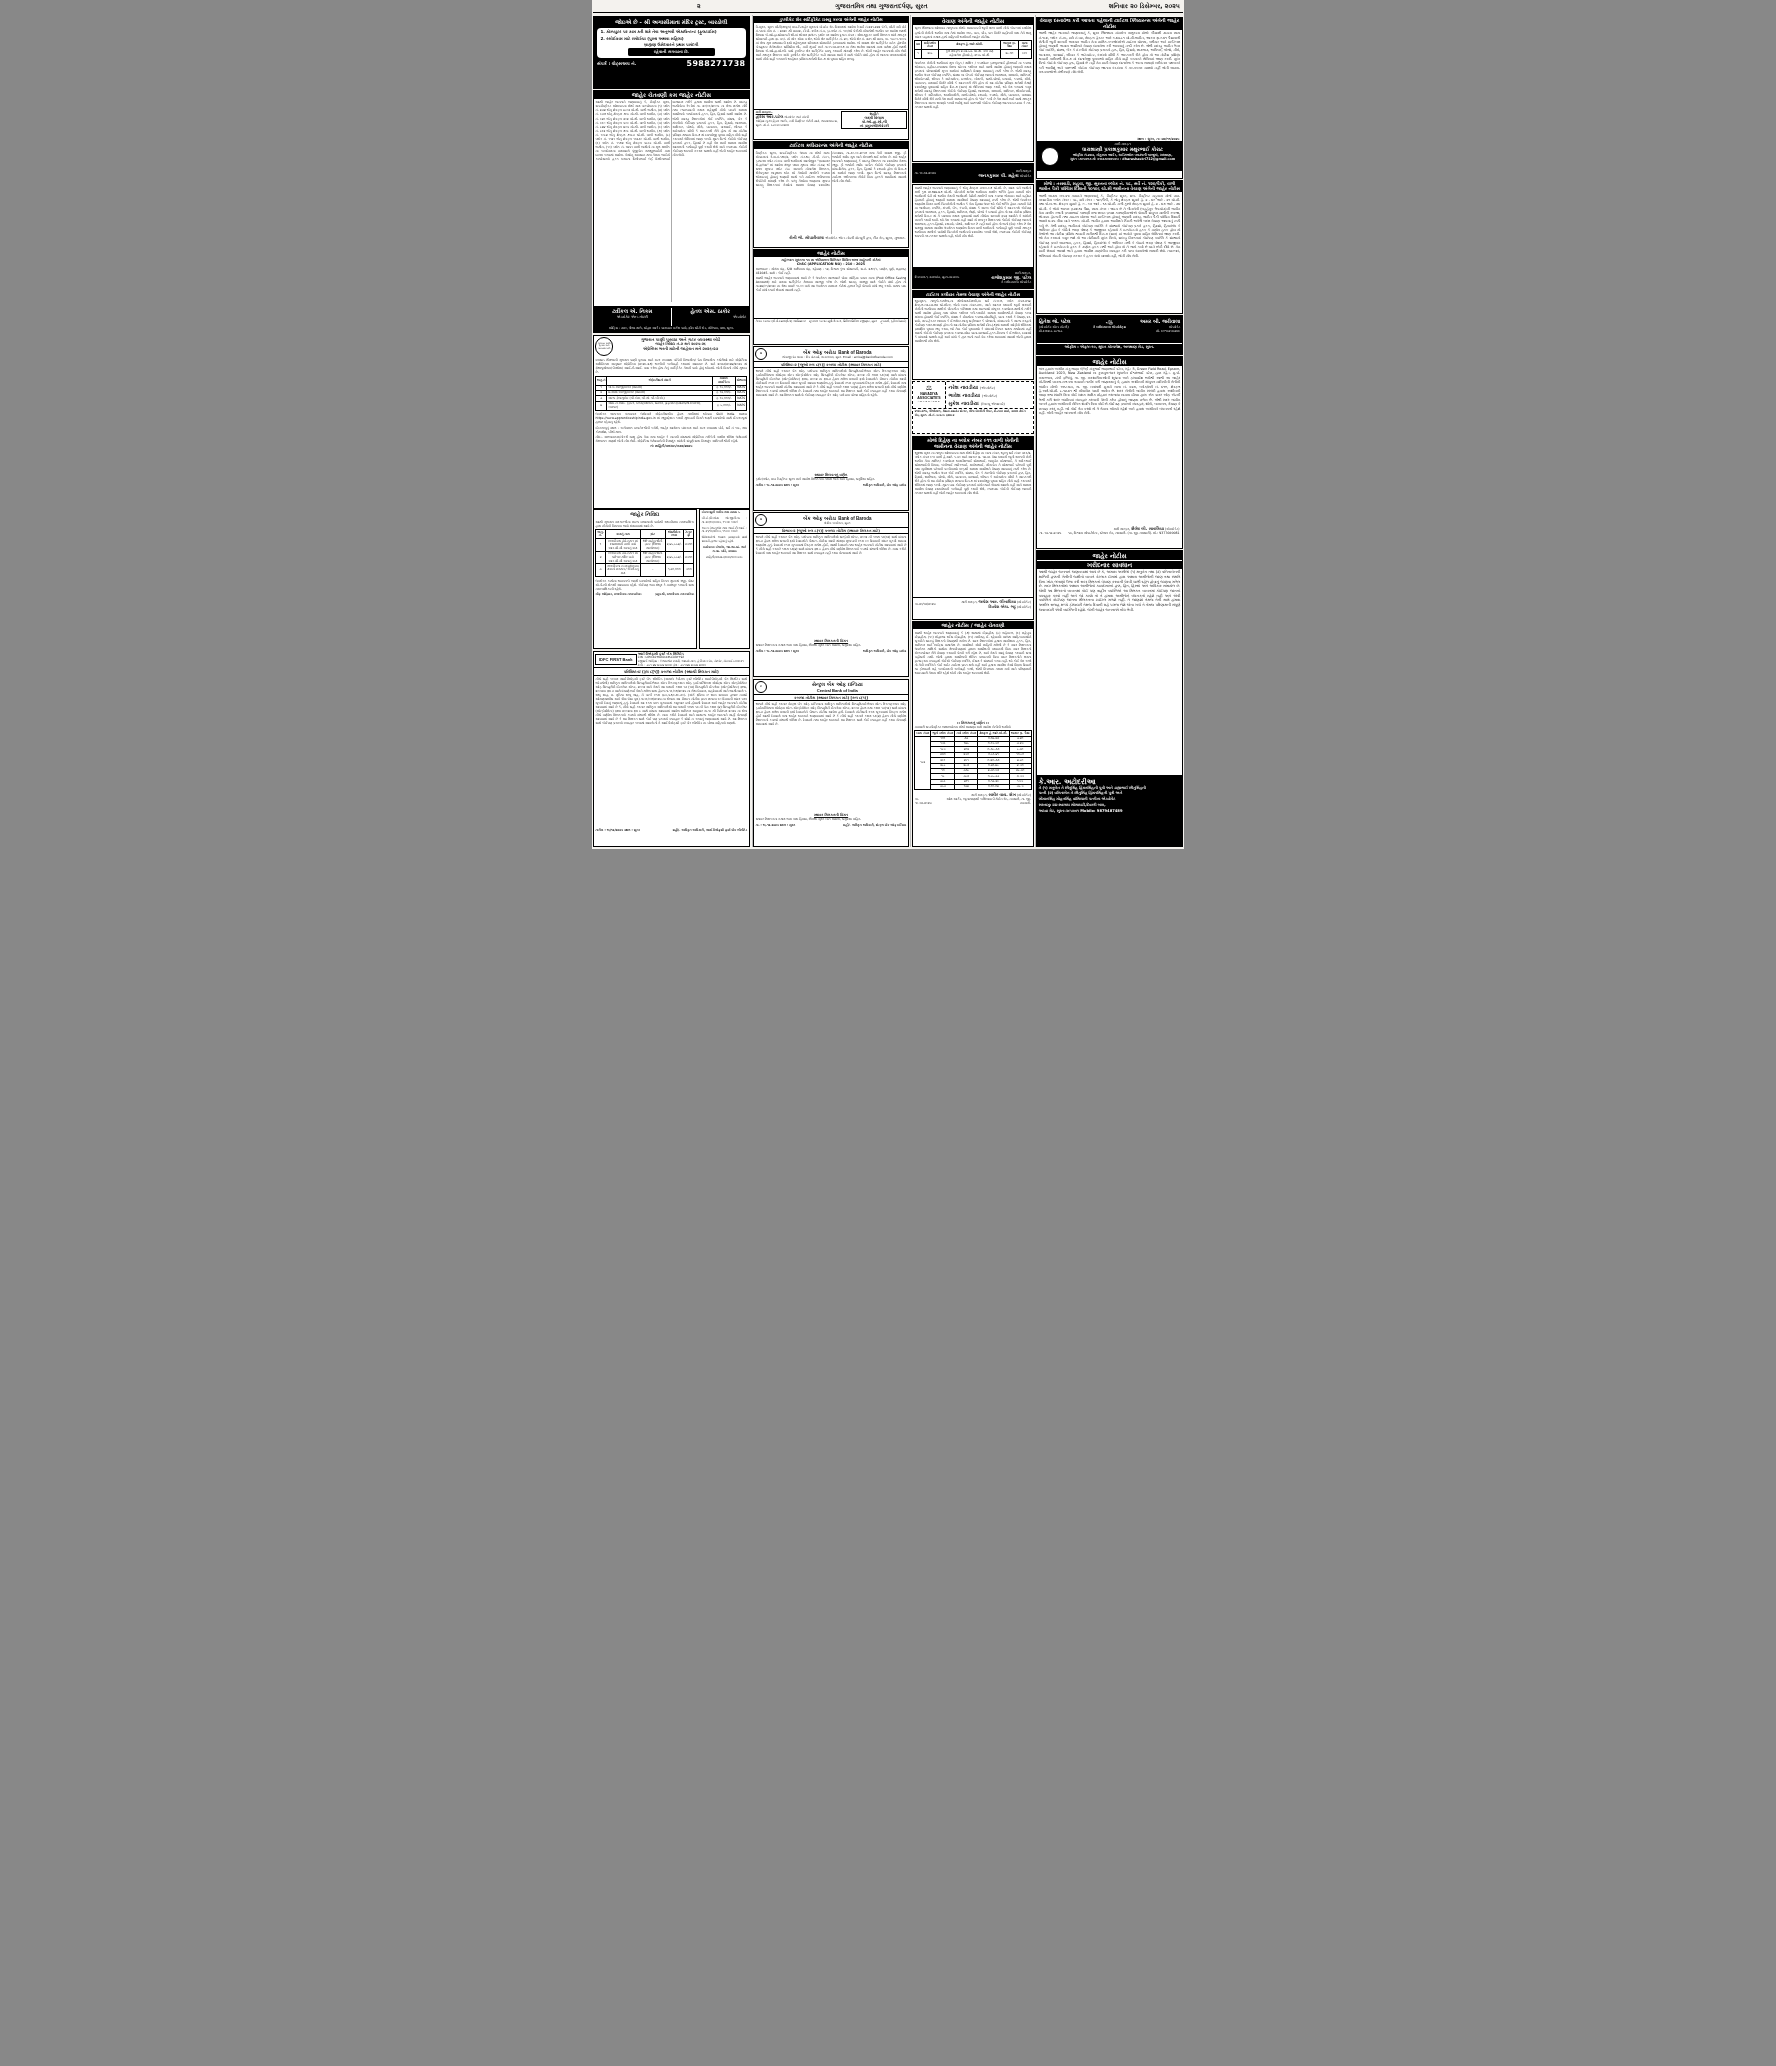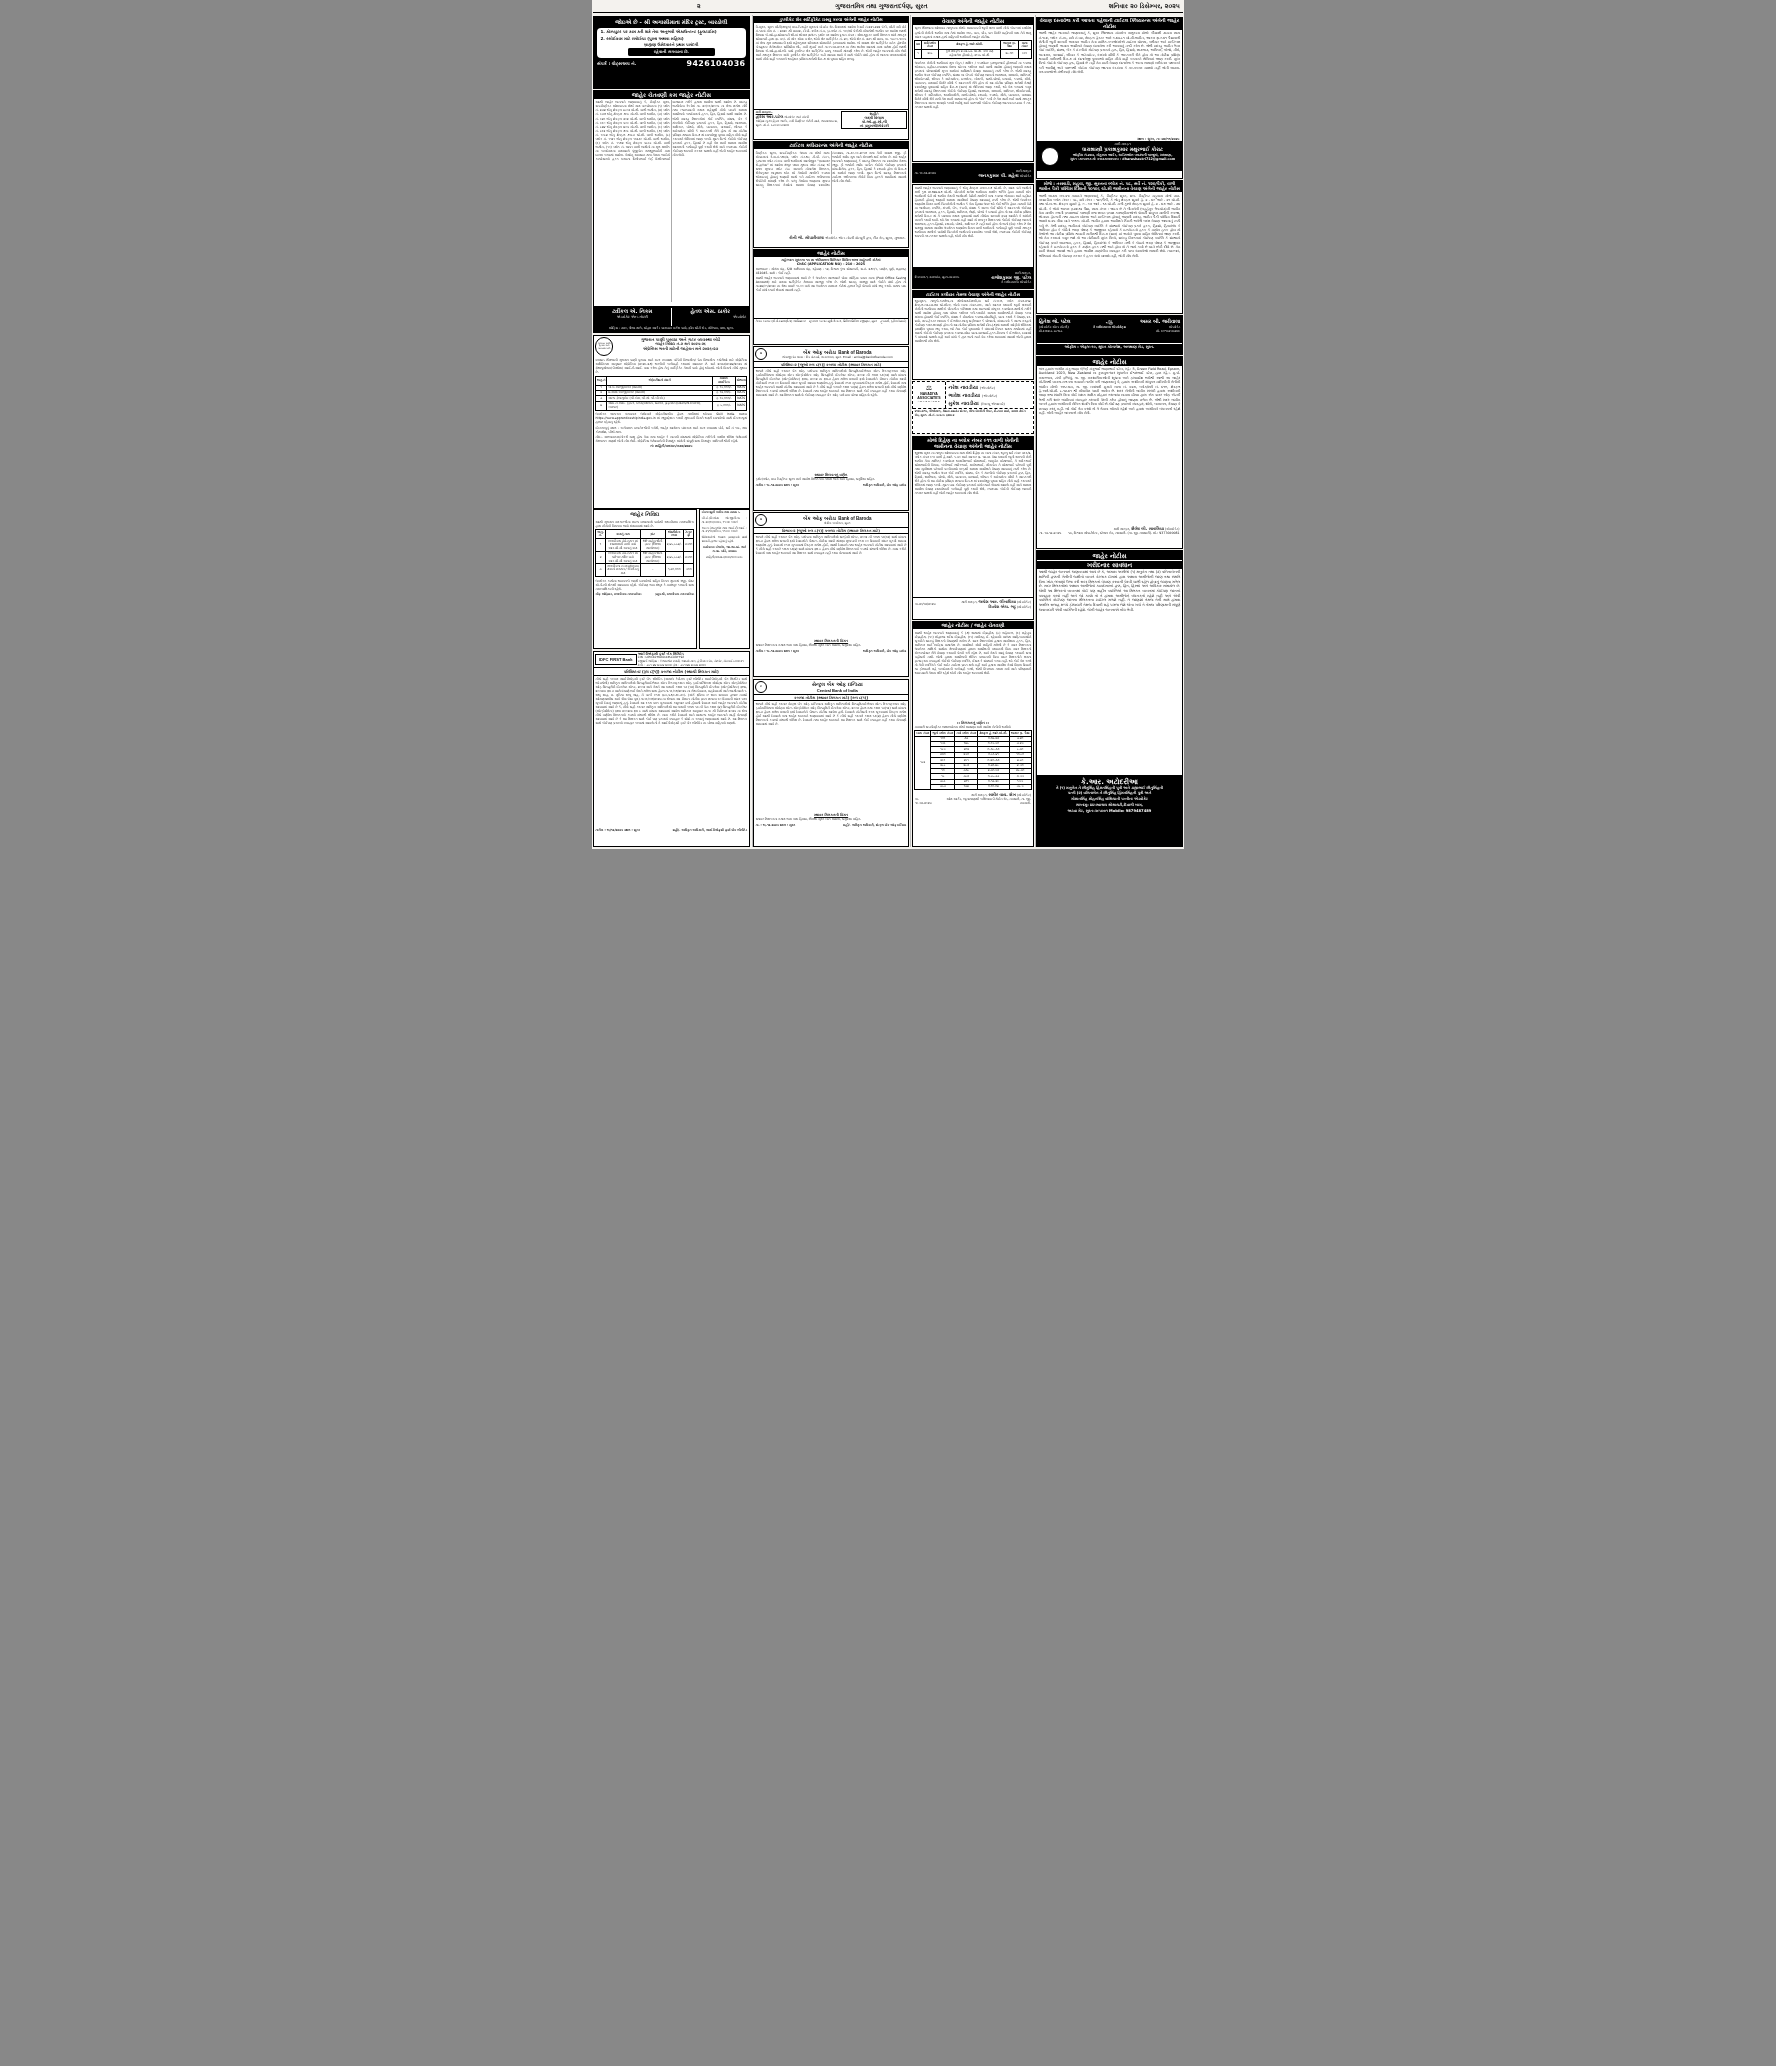--- a/index.html
+++ b/index.html
@@ -39,21 +39,21 @@
   <div class="nb" style="left:0.8px;top:15.7px;width:157px;height:73px;background:#000;color:#fff;border:0.8px solid #000;">
     <div style="text-align:center;font-weight:bold;font-size:5.6px;padding:2.1px 1.7px 1.2px;">જોઇએ છે - શ્રી અગાસીમાતા મંદિર ટ્રસ્ટ, બારડોલી</div>
     <div style="background:#fff;color:#000;margin:0.8px 3.3px;border-radius:4.1px;padding:1.7px 3.3px;font-size:4.1px;font-weight:bold;line-height:1.5;">
       <div>1. કોમ્પ્યુટર પર કામ કરી શકે તેવા અનુભવી એકાઉન્ટન્ટ (ફુલટાઈમ)</div>
       <div>2. રસોઈકામ માટે રસોઈયા (પુરુષ અથવા મહિલા)</div>
       <div style="text-align:center;">બ્રાહ્મણ ઉમેદવારને પ્રથમ પસંદગી</div>
       <div style="text-align:center;border:0.6px solid #000;border-radius:1.2px;display:block;width:60%;margin:0.4px auto 0;background:#000;color:#fff;">રહેવાની સગવડતા છે.</div>
     </div>
     <div style="display:flex;align-items:center;justify-content:space-between;padding:0.4px 3.3px;">
       <span style="font-size:4.5px;font-weight:bold;">સંપર્ક : વોટ્સઅપ નં.</span>
-      <span style="font-size:7.9px;font-weight:bold;letter-spacing:0.4px;">9426104036</span>
+      <span style="font-size:7.9px;font-weight:bold;letter-spacing:0.4px;">5988271738</span>
     </div>
   </div>
 
   <div class="nb" style="left:0.8px;top:90px;width:157px;height:217px;">
     <div class="nh" style="font-size:5.8px;">જાહેર ચેતવણી કમ જાહેર નોટીસ</div>
     <div class="bt two-col" style="height:202px;">આથી જાહેર જનતાને જણાવવાનું કે, ડીસ્ટ્રીકટ સુરત, સબડીસ્ટ્રીકટ ઓલપાડના મોજે ગામ બરબોધનના (૧) બ્લોક નં. ૨૩૪ જેનુ ક્ષેત્રફળ ૮૮૦૨ ચો.મી. વાળી જમીન, (૨) બ્લોક નં. ૬૩૭ જેનુ ક્ષેત્રફળ ૭૦૮ ચો.મી. વાળી જમીન, (૩) બ્લોક નં. ૬૪૧ જેનુ ક્ષેત્રફળ ૨૦૨ ચો.મી. વાળી જમીન, (૪) બ્લોક નં. ૬૯૦ જેનુ ક્ષેત્રફળ ૫૦૬ ચો.મી. વાળી જમીન, (૫) બ્લોક નં. ૮૨૪ જેનુ ક્ષેત્રફળ ૪૦૫ ચો.મી. વાળી જમીન, (૬) બ્લોક નં. ૮૯૨ જેનુ ક્ષેત્રફળ ૭૦૮ ચો.મી. વાળી જમીન, (૭) બ્લોક નં. ૧૦૮૪ જેનુ ક્ષેત્રફળ ૭૧૮૩ ચો.મી. વાળી જમીન, (૮) બ્લોક નં. ૧૧૨૧ જેનુ ક્ષેત્રફળ ૧૧૨૩૦ ચો.મી. વાળી જમીન, (૯) બ્લોક નં. ૧૧૭૨ જેનુ ક્ષેત્રફળ ૫૮૬૮ ચો.મી. વાળી જમીન, (૧૦) બ્લોક નં. ૧૪૫૧ વાળી જમીનો ના મુળ માલીક ના કાયદેસરના વારસદારો પુંજીબેન રામજીભાઈની નામ દાખલ કરવામાં આવેલ. તેઓનુ અવસાન થતા તેમના ભાઈનો કાયદેસરનો હકક ધરાવતા દિલીપભાઈ ઉર્ફે દિલીયાભાઈ વારસદાર તરીકે હમારા અસીલ ચાલી આવેલ છે. સદરહુ જમીનોના રેકર્ડમાં તા. ૨૦/૦૯/૨૦૦૫ ના રોજ થયેલ નોંધ તથા ત્યારબાદની તમામ મહેસુલી નોંધો બાબતે અમારા અસીલનો કાયદેસરનો હકક, હિત, હિસ્સો ચાલી આવેલ છે. જેથી સદરહુ મિલકતોમાં કોઈ વ્યક્તિ, સંસ્થા, બેંક કે મંડળીનો કોઈપણ પ્રકારનો હકક, હિત, હિસ્સો, લાગભાગ, અધિકાર, બોજો, ગીરો, બાનાખત, વારસાઈ, લીયન કે અટેચમેન્ટ સીધી કે આડકતરી રીતે હોય તો આ નોટીસ પ્રસિદ્ધ થયાના દિન-૭ માં દસ્તાવેજી પુરાવા સહિત નીચે સહી કરનારને લેખિતમાં જાણ કરવી. મુદત વિત્યે કોઈનો કોઈપણ પ્રકારનો હકક, હિસ્સો છે નહી તેમ માની અમારા અસીલ આગળની કાર્યવાહી પૂર્ણ કરાવી લેશે અને ત્યારબાદ કોઈની કોઈપણ જાતની તકરાર ચાલશે નહીં જેની જાહેર જનતાએ નોંધ લેવી.</div>
   </div>
 
   <div class="nb" style="left:0.8px;top:307px;width:157px;height:26.4px;background:#000;color:#fff;">
     <div style="display:flex;height:18px;">
@@ -517,21 +517,21 @@
         <span>(એડવોકેટ)</span><br>
         <span>૧૩, વિશ્વાસ એપાર્ટમેન્ટ, સ્ટેશન રોડ, નવસારી. (તા. જી. નવસારી). મો.: 9377600081</span>
       </span>
     </div>
   </div>
 
   <div class="nb" style="left:444px;top:550px;width:147px;height:297px;">
     <div class="nh" style="font-size:6.2px;">જાહેર નોટીસ</div>
     <div class="nh" style="font-size:6.2px;margin-top:0.8px;">ખરીદનાર સાવધાન</div>
     <div class="bt" style="height:178px;font-size:3.6px;">આથી જાહેર જનતાને જણાવવામાં આવે છે કે, અમારા અસીલો (૧) મનુબેન તથા (૨) વનિતાબેનની માલિકી હક્કની ખેતીની જમીનો બાબતે કેટલાક ઈસમો દ્વારા અમારા અસીલોની જાણ તથા સંમતિ વિના ખોટા લખાણો ઉભા કરી સદર મિલકતો વેચાણ કરવાની પેરવી ચાલી રહેલ હોવાનું જાણવા મળેલ છે. સદર મિલકતોમાં અમારા અસીલોનો કાયદેસરનો હક્ક, હિત, હિસ્સો અને અધિકાર સમાયેલ છે. જેથી આ મિલકતો બાબતમાં કોઈ પણ ત્રાહીત વ્યક્તિએ આ મિલકત બાબતમાં કોઈપણ જાતનો વ્યવહાર કરવો નહીં અને જો કરશે તો તે હમારા અસીલોને બંધનકર્તા રહેશે નહી અને એવી વ્યક્તિને કોઈપણ જાતના મીલકતના ટાઈટલ મળશે નહી. તે જાણશો તેમજ તેની સામે હમારા અસીલ સલાહ મળ્યે ફોજદારી તેમજ દિવાની રાહે પગલા લેશે જેના ખર્ચ તે તેમજ પરિણામની સંપુર્ણ જવાબદારી એવી વ્યક્તિની રહેશે. જેની જાહેર જનતાએ નોંધ લેવી.</div>
-    <div style="background:#000;color:#fff;text-align:center;padding:2.5px 1.7px;position:absolute;left:0;right:0;bottom:0;height:66px;">
+    <div style="background:#000;color:#fff;padding:2.5px 1.7px;position:absolute;left:0;right:0;bottom:0;height:66px;">
       <div style="font-size:7px;font-weight:bold;">કે.આર. અટોદરીઆ</div>
       <div style="font-size:3.7px;font-weight:bold;line-height:1.6;">
         <div>તે (૧) મનુબેન તે છીતુસિંહ હિંમતસિંહની પુત્રી અને ડાહ્યાભાઈ છીતુસિંહની</div>
         <div>પત્ની (૨) વનિતાબેન તે છીતુસિંહ હિંમતસિંહની પુત્રી અને</div>
         <div>ગોમાનસિંહ મોહનસિંહ વાંસિયાની પત્નીના એડવોકેટ</div>
         <div>સરનામુ: ૪૪-સ્વાશ્રય સોસાયટી,દિવાળી બાગ,</div>
         <div>અઠવા ગેટ, સુરત-૩૯૫૦૦૧ Mobile: 9879487489</div>
       </div>
     </div>
   </div>

